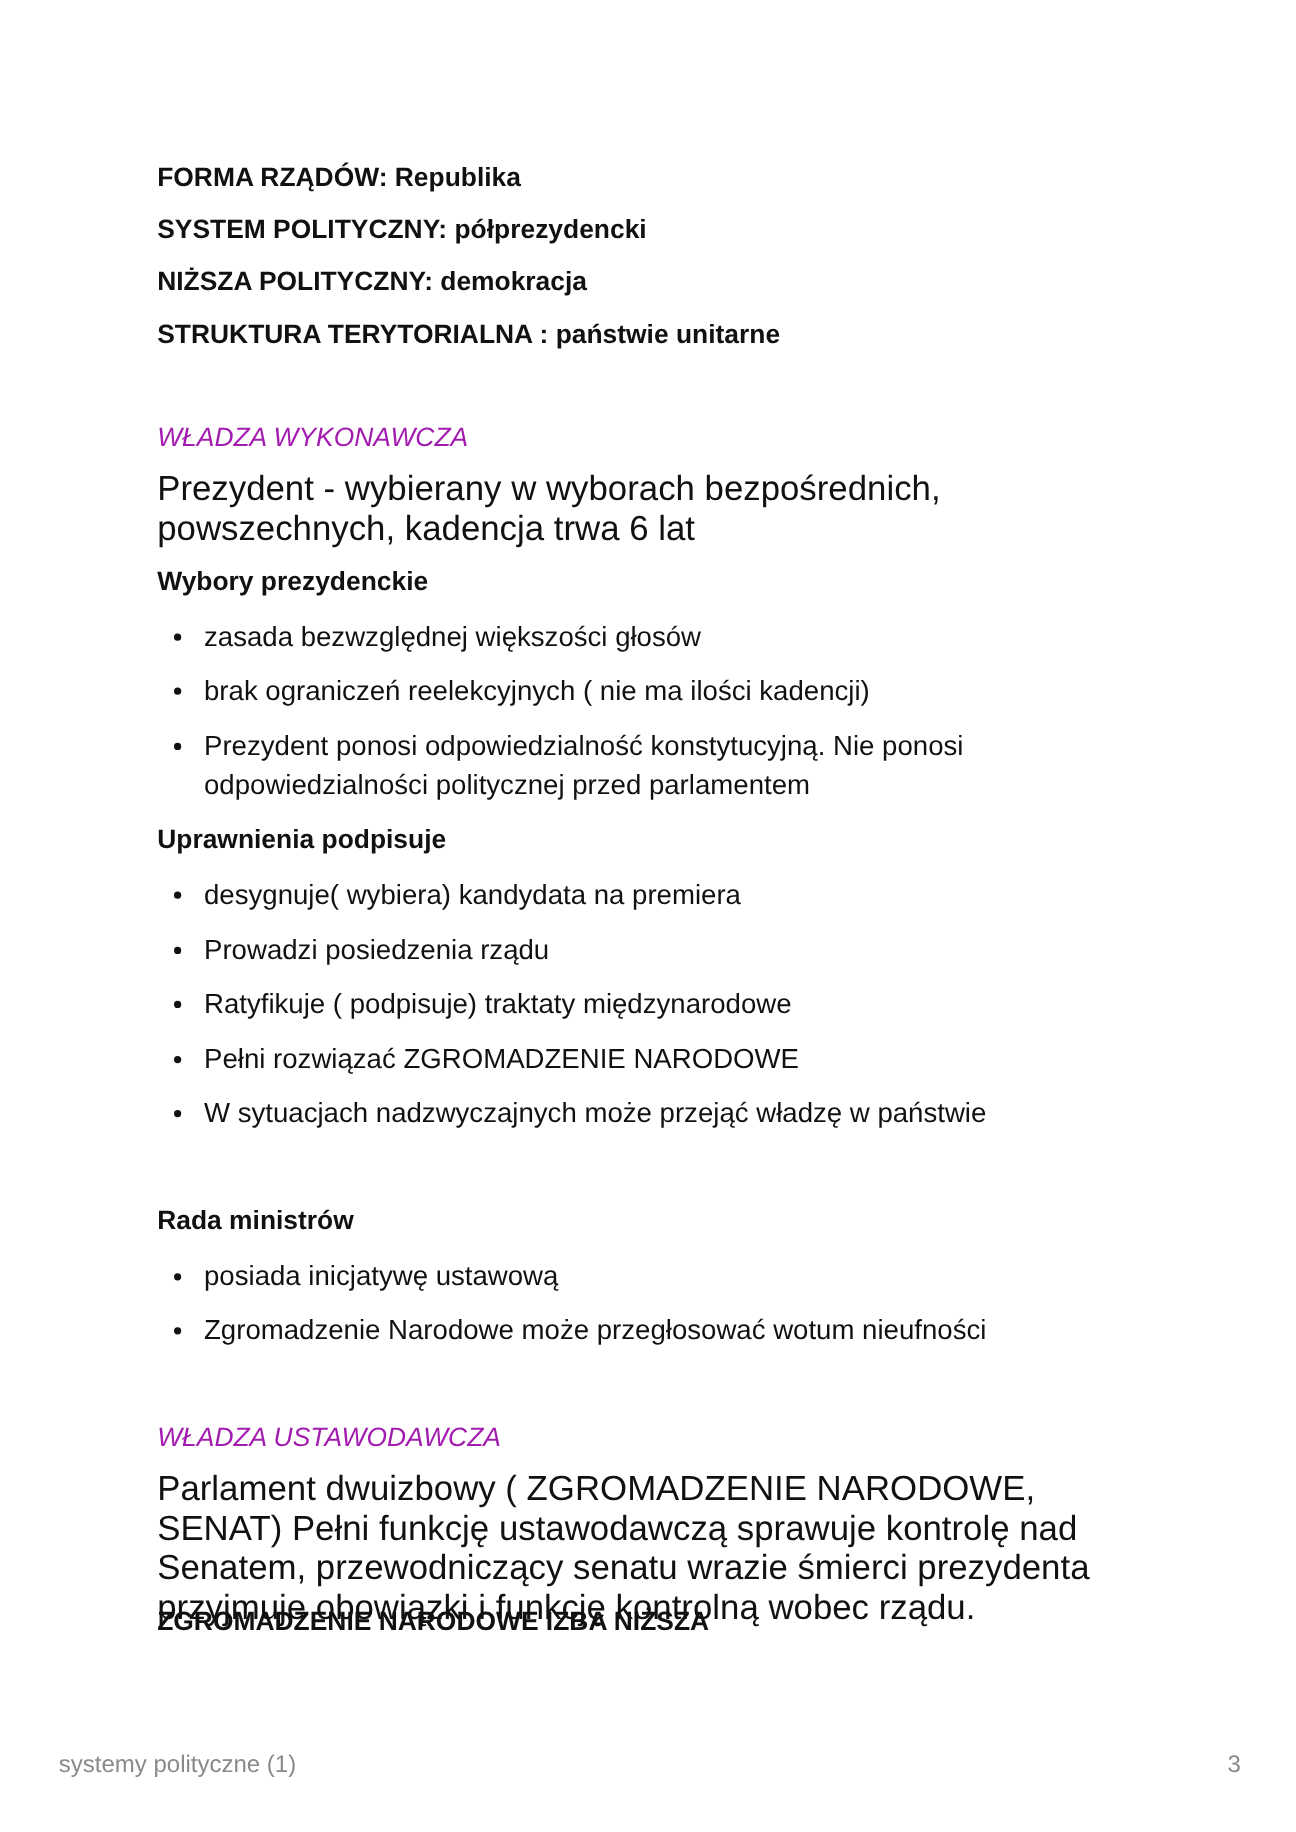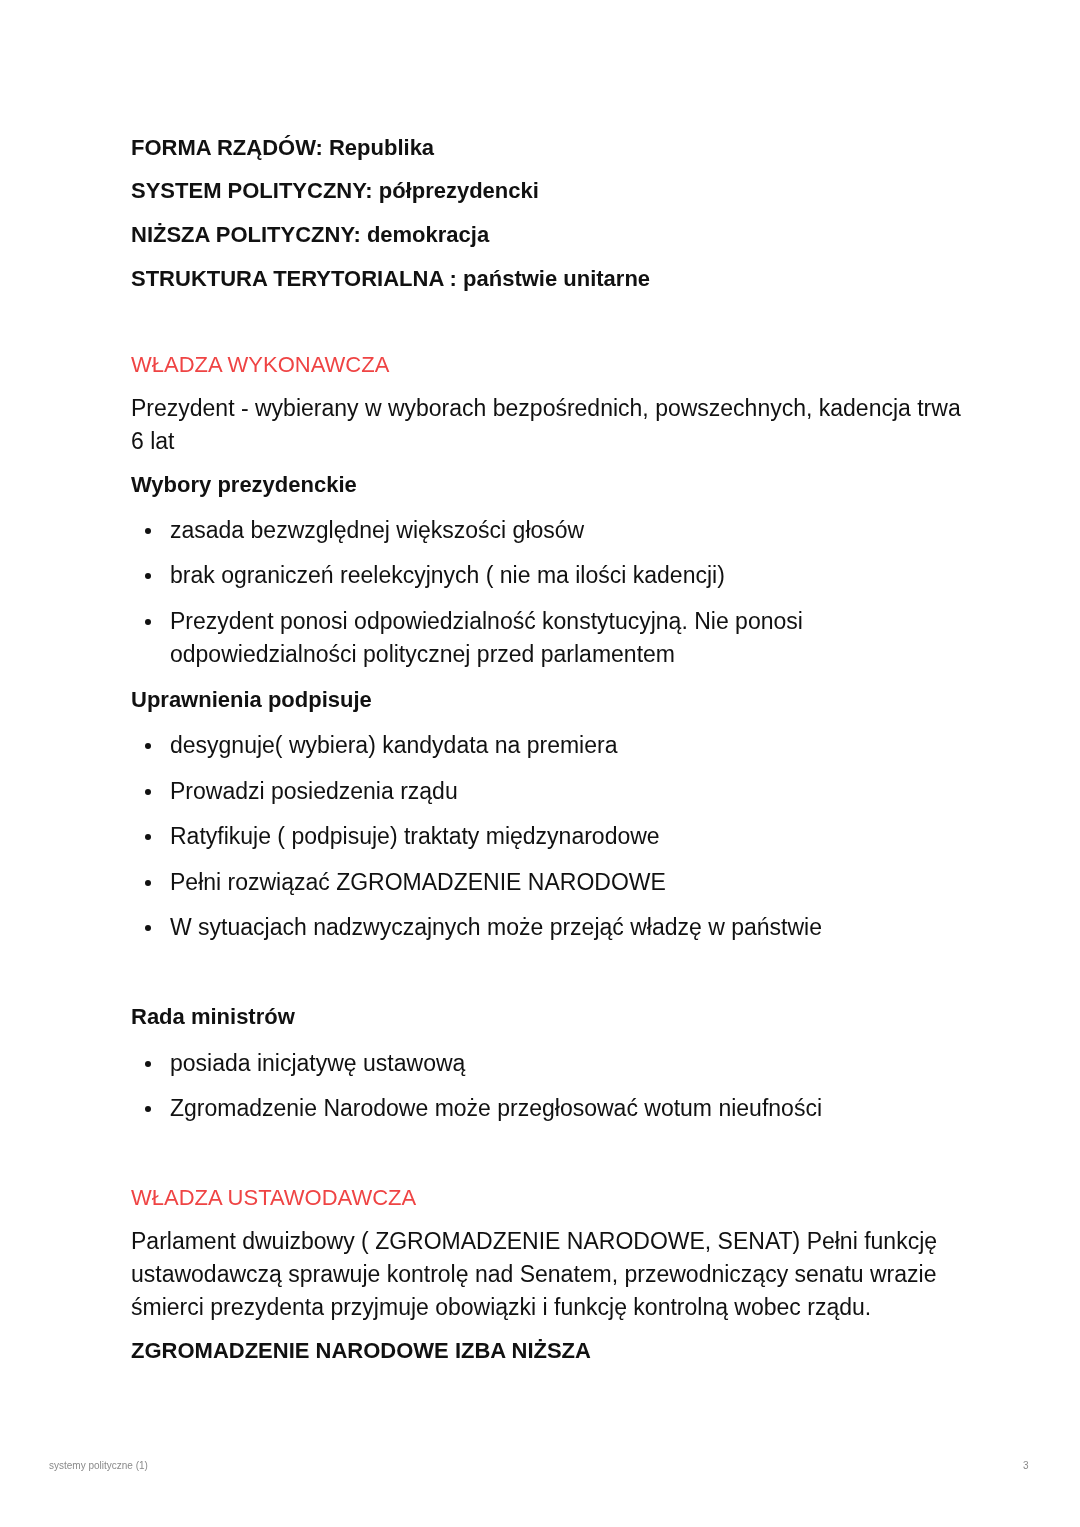--- a/index.html
+++ b/index.html
@@ -4,28 +4,28 @@
 <style>
   html, body { margin: 0; padding: 0; background: #ffffff; }
   body {
     width: 1080px; height: 1527px; position: relative; overflow: hidden;
     font-family: "Liberation Sans", "DejaVu Sans", sans-serif;
     color: #111111;
   }
   .page { position: absolute; left: 131px; top: 0; width: 830px; }
   .line { position: absolute; left: 0; white-space: nowrap; font-size: 22px; line-height: 24px; }
   .bold { font-weight: bold; }
-  .italic { color: #ef4444; }
-  .para { position: absolute; left: 0; width: 830px; font-size: 23px; line-height: 33px; }
+  .italic { font-style: italic; color: #a21caf; }
+  .para { position: absolute; left: 0; width: 830px; font-size: 29px; line-height: 33px; }
   .bullet { position: absolute; left: 10px; width: 800px; font-size: 23px; line-height: 33px; padding-left: 29px; }
   .bullet::before {
     content: ""; position: absolute; left: 4px; top: 14px; width: 6px; height: 6px;
     border-radius: 50%; background: #111;
   }
-  .footer { position: absolute; top: 1460px; font-size: 10px; color: #8a8a8a; }
+  .footer { position: absolute; top: 1460px; font-size: 20px; color: #8a8a8a; }
 </style>
 </head>
 <body>
 
 <div class="page">
 
   <div class="line bold" style="top:136px">
     <span>FORMA RZĄDÓW:</span><span> Republika</span>
   </div>
   <div class="line bold" style="top:179px">

